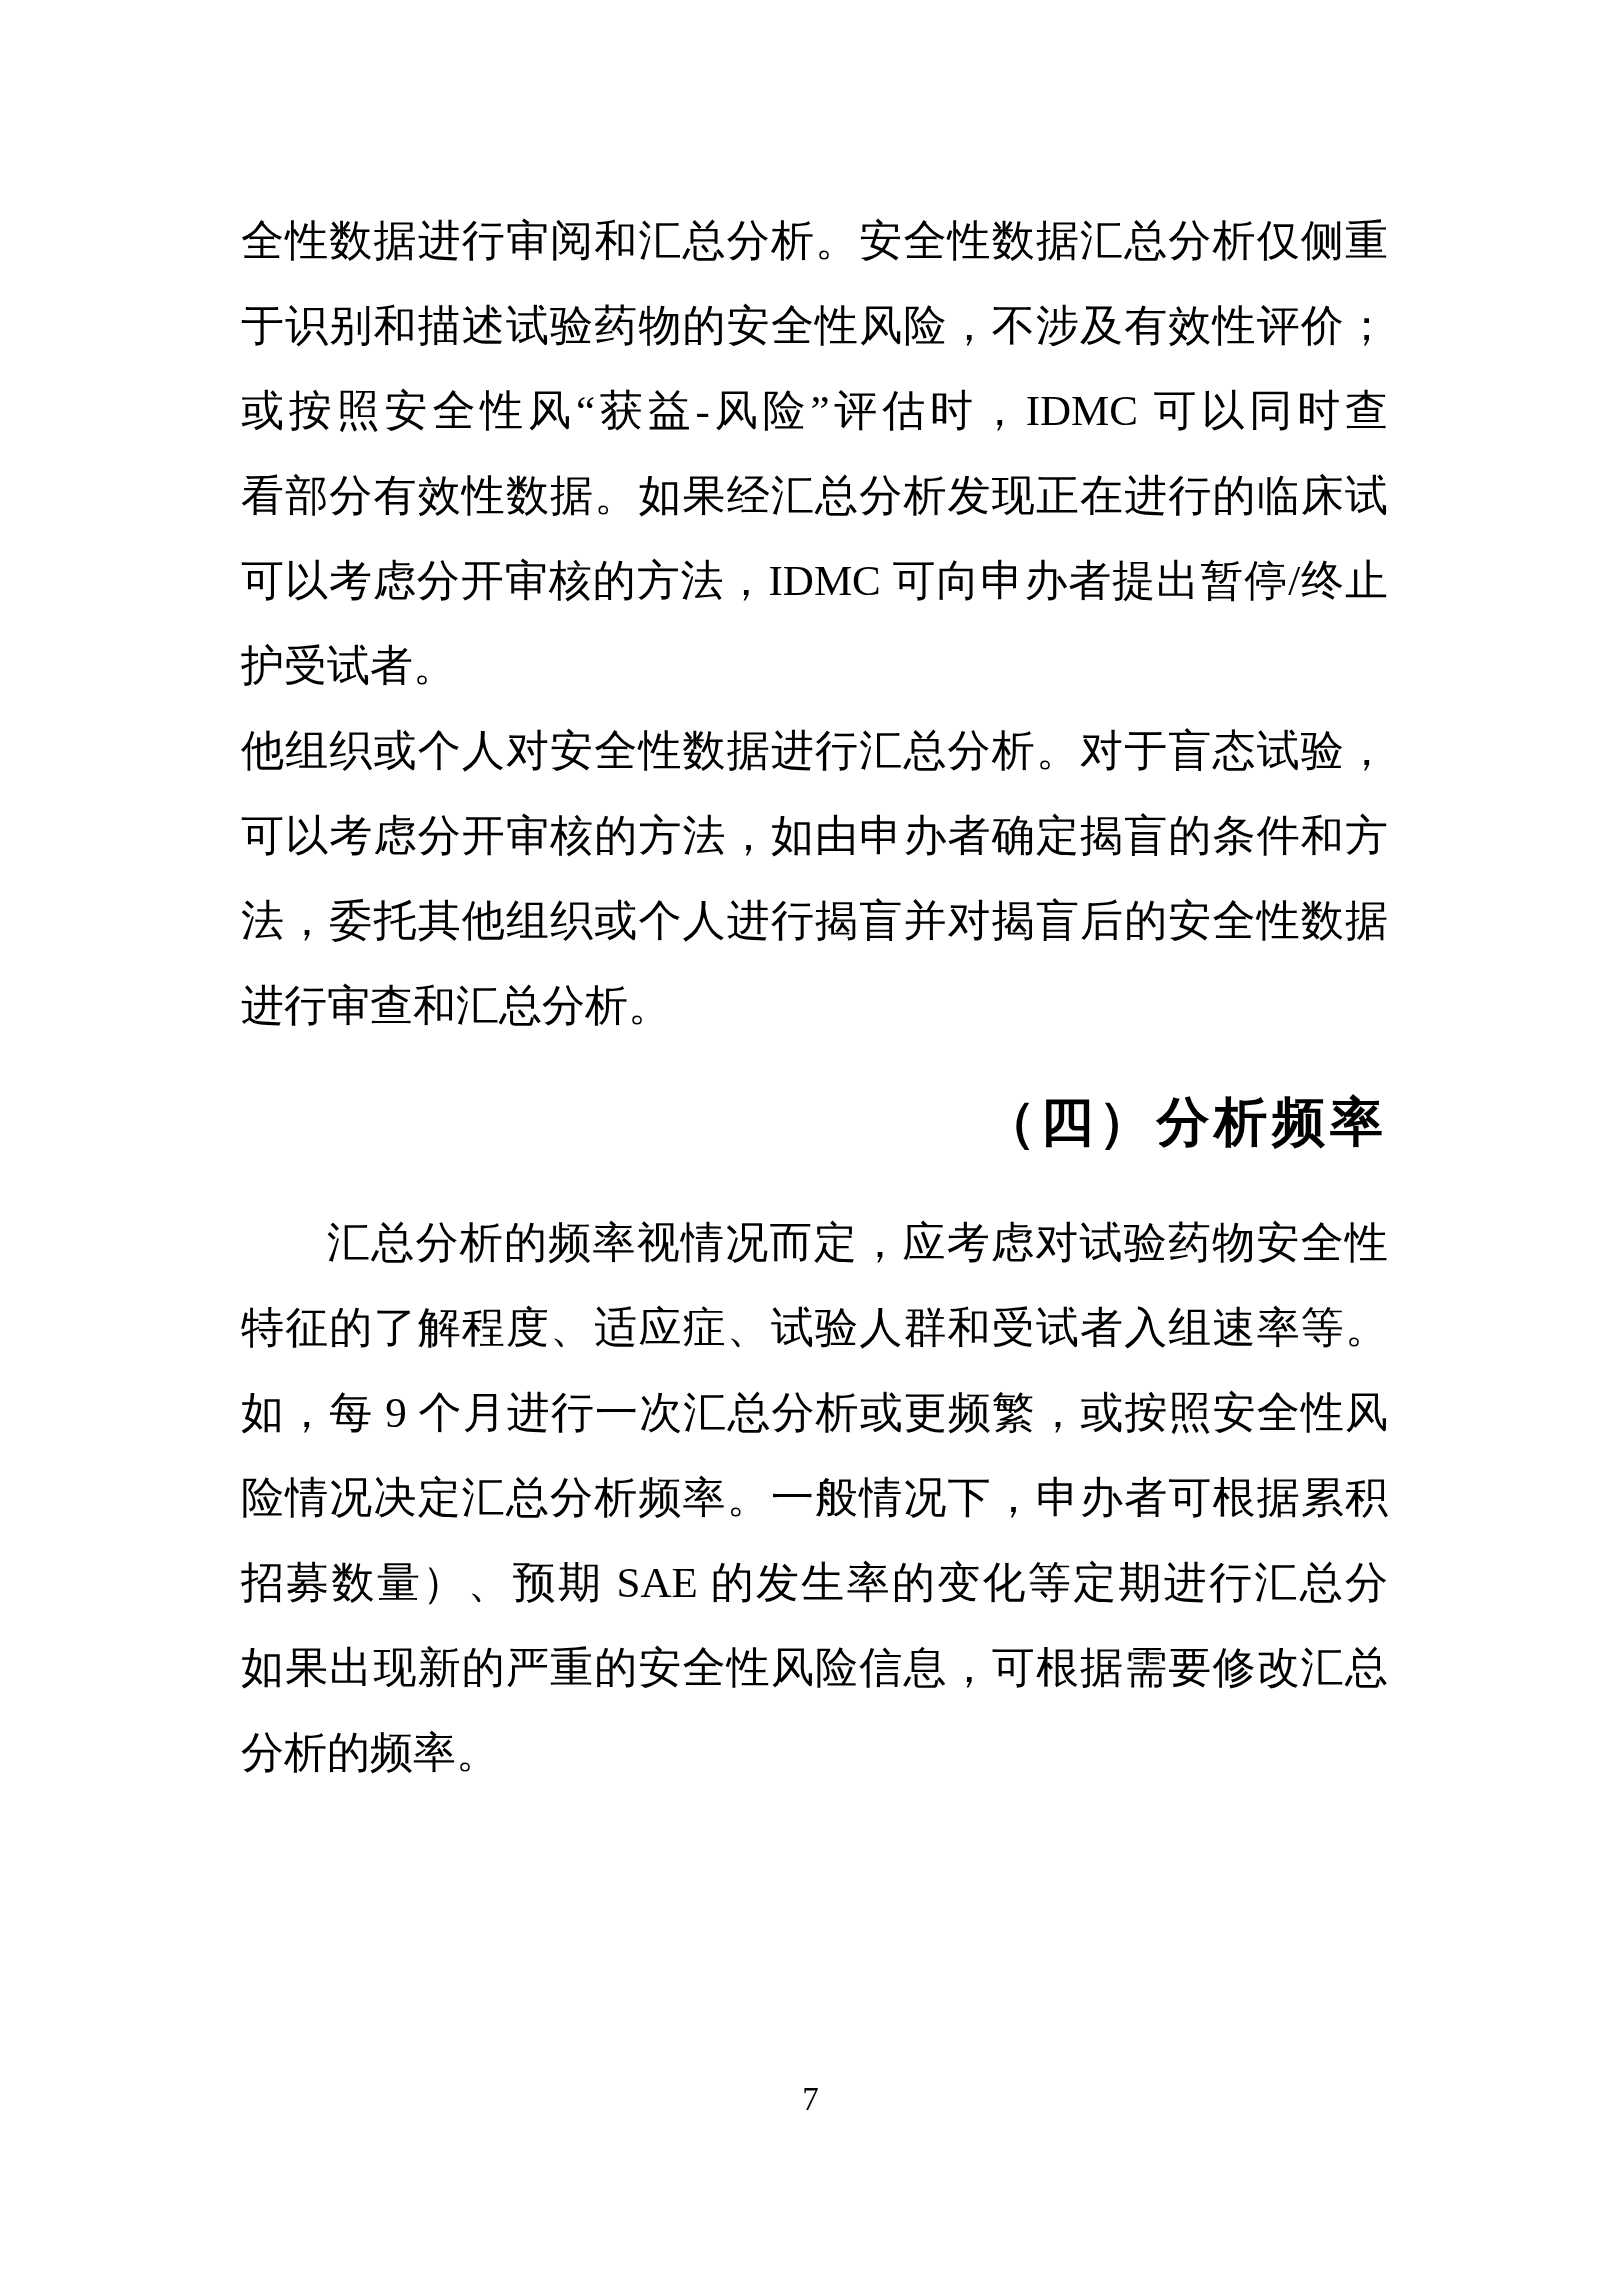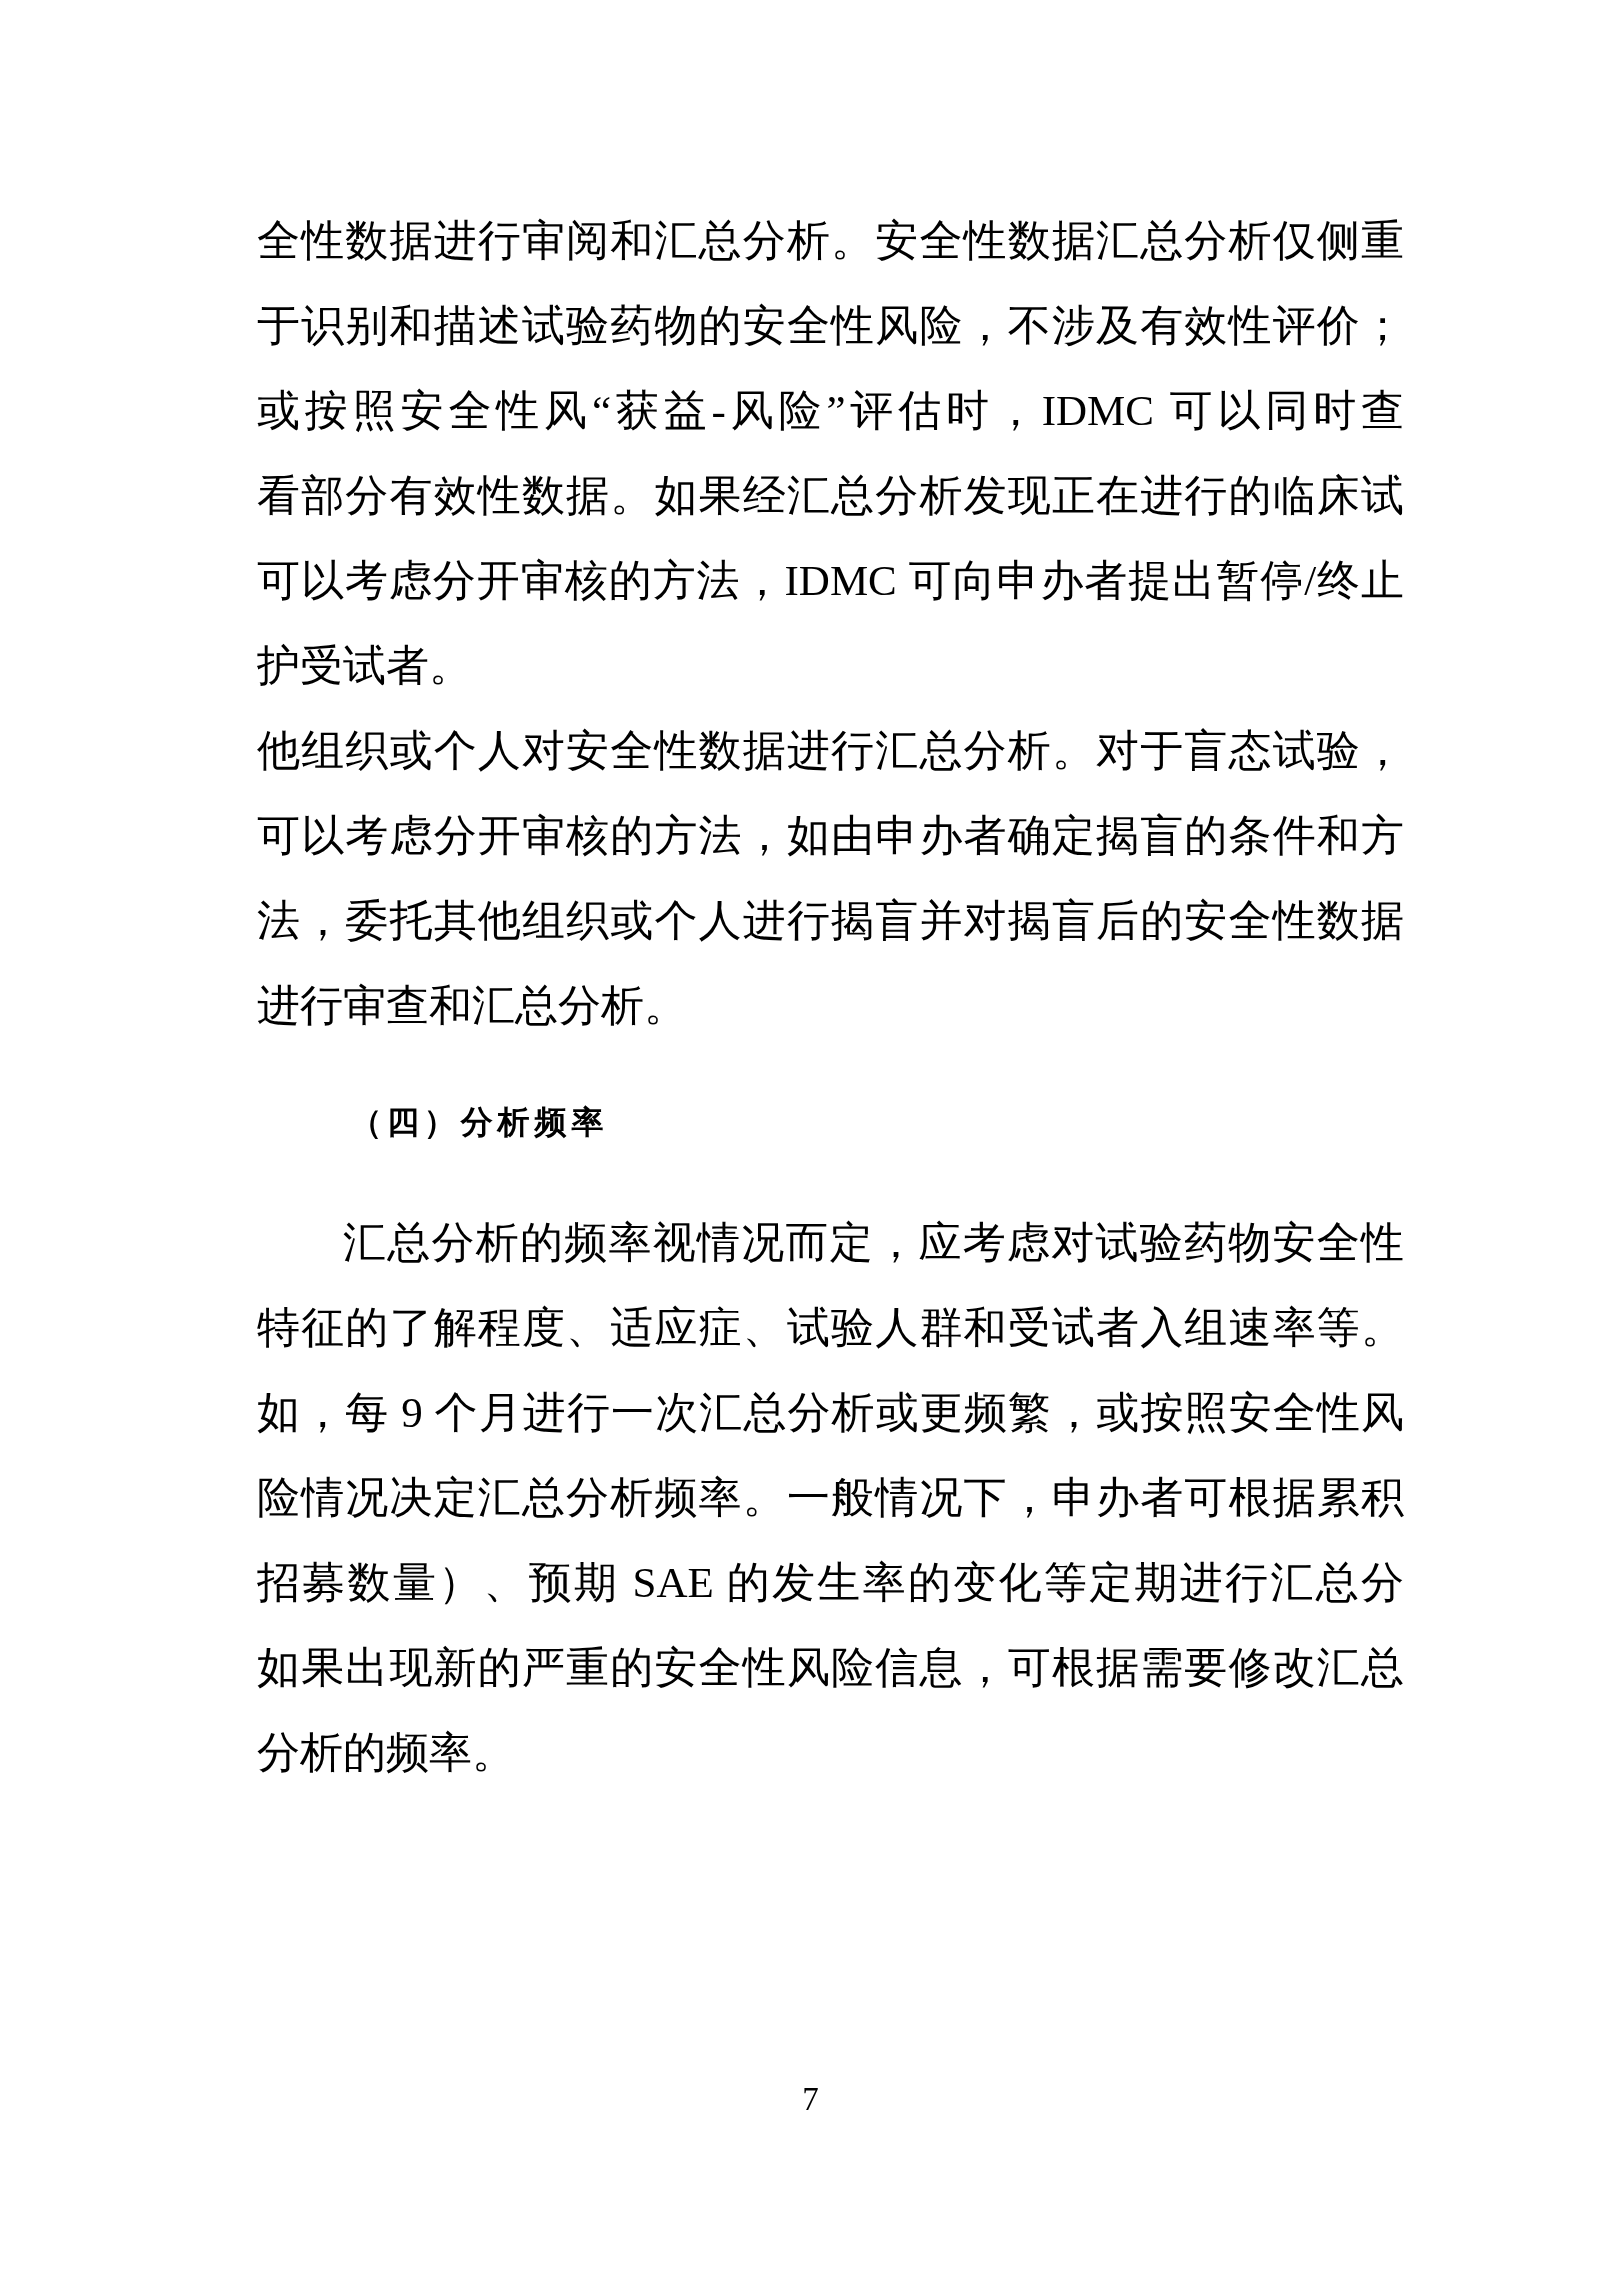--- a/index.html
+++ b/index.html
@@ -7,47 +7,48 @@
     position:relative;
     width:1621px;height:2293px;
     margin:0 auto;
     background:#ffffff;
     overflow:hidden;
     font-family:"Liberation Serif","DejaVu Serif",serif;
     color:#000000;
   }
   .text-block{
     position:absolute;
-    left:257px;top:198px;
+    left:241px;top:198px;
     width:1147px;
   }
   .line{
     font-size:43px;
     height:85px;
     line-height:85px;
     text-align:justify;
     text-align-last:justify;
     overflow:hidden;
   }
   .line.last{
     text-align:right;
     text-align-last:left;
   }
   .line.indent{
     text-indent:86px;
   }
   .heading{
-    font-size:32px;
+    font-size:53px;
     height:85px;
     line-height:85px;
     margin-top:32px;
     margin-bottom:35px;
     text-indent:93px;
     font-weight:600;
     letter-spacing:4.9px;
+    text-align:right;
   }
   .page-number{
     position:absolute;
     top:2078px;
     left:0;
     width:100%;
     text-align:center;
     font-size:33px;
     line-height:43px;
   }

